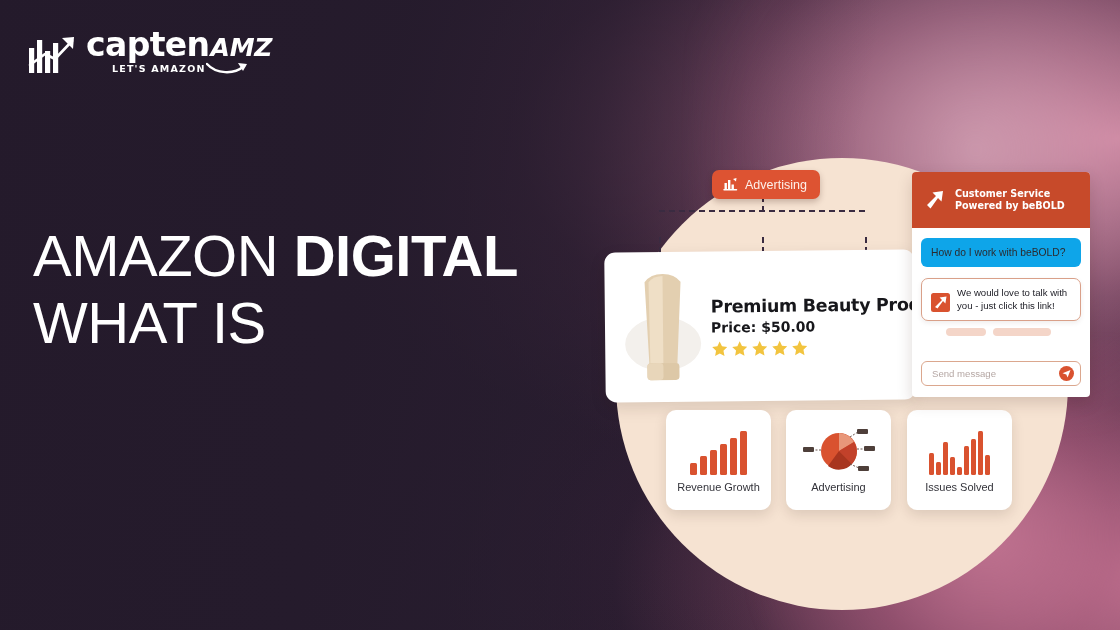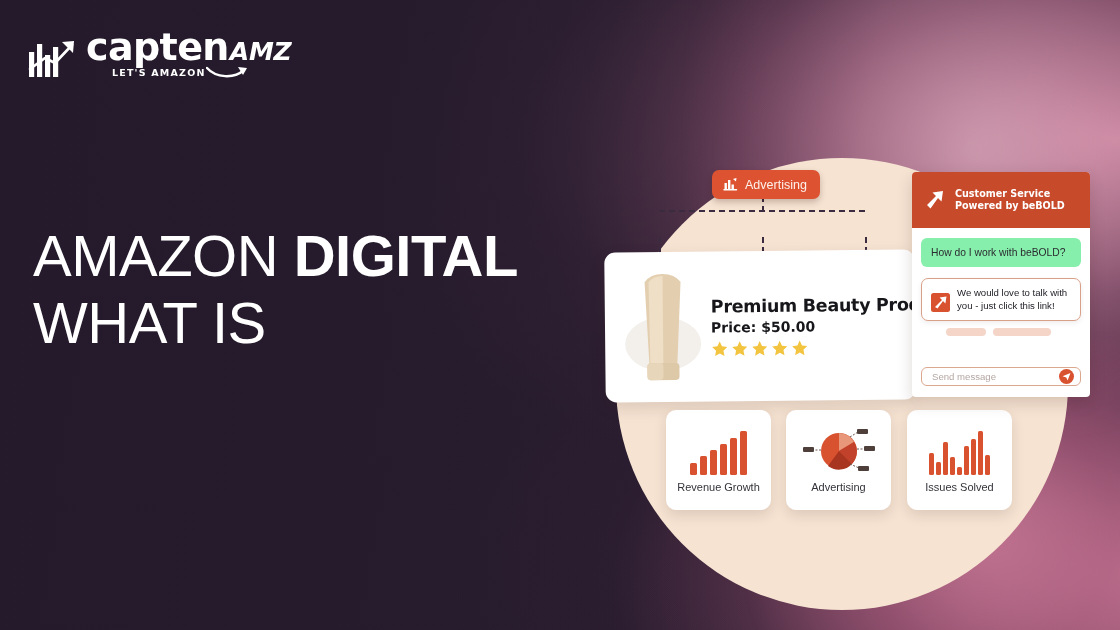--- a/index.html
+++ b/index.html
@@ -38,21 +38,21 @@
   
   #logo {
     position:absolute; left:28px; top:30px;
     display:flex; align-items:flex-end; gap:6px;
   }
   .logo-mark { width:52px; height:46px; display:block; }
   .logo-words { position:relative; padding-bottom:2px; }
   .logo-top { display:flex; align-items:baseline; }
   .logo-capten {
     font-family:"DejaVu Sans", sans-serif;
-    font-weight:bold; font-size:38px; color:#ffffff;
+    font-weight:bold; font-size:33px; color:#ffffff;
     letter-spacing:-0.6px; line-height:0.9;
   }
   .logo-amz {
     font-family:"DejaVu Sans", sans-serif;
     font-weight:bold; font-size:25px; color:#ffffff;
     letter-spacing:-0.2px; line-height:0.9; margin-left:1px;font-style:italic;
   }
   .logo-tag-row { display:flex; align-items:center; gap:2px; margin-top:1px; margin-left:26px; }
   .logo-tag {
     font-family:"DejaVu Sans", sans-serif;
@@ -174,21 +174,21 @@
     background:#c74a2a; height:56px;
     display:flex; align-items:center; gap:8px;
     padding:0 11px;
   }
   .chat-head .ttl {
     color:#ffffff; font-family:"DejaVu Sans", sans-serif;
     font-weight:bold; font-size:9.6px; line-height:12.5px;
   }
   .chat-body { flex:1; padding:10px 9px 0 9px; position:relative; }
   .bubble-user {
-    background:#86efac; border-radius:6px;
+    background:#0ea5e9; border-radius:6px;
     padding:9px 10px;
     font-family:"Liberation Sans", sans-serif;
     font-size:10.3px; color:#2b2b30;
   }
   .bubble-bot {
     margin-top:11px;
     background:#ffffff;
     border:1.3px solid #d9a089;
     border-radius:7px;
     padding:8px 9px;
@@ -199,21 +199,21 @@
   .bubble-bot .txt {
     font-family:"Liberation Sans", sans-serif;
     font-size:9.6px; line-height:12.5px; color:#22222a;
   }
   .chip-row { display:flex; gap:7px; margin-top:7px; padding-left:25px; }
   .chip { height:8px; border-radius:4px; background:#f4d5c8; }
   .chip.a { width:40px; } .chip.b { width:58px; }
   .chat-foot { padding:9px 9px 11px 9px; }
   .send-box {
     border:1.2px solid #dba78e; border-radius:6px;
-    height:19px; display:flex; align-items:center;
+    height:25px; display:flex; align-items:center;
     padding:0 6px 0 10px; justify-content:space-between;
   }
   .send-box .ph {
     font-family:"Liberation Sans", sans-serif;
     font-size:9.6px; color:#b5a7a4;
   }
 </style>
 </head>
 <body>
 

